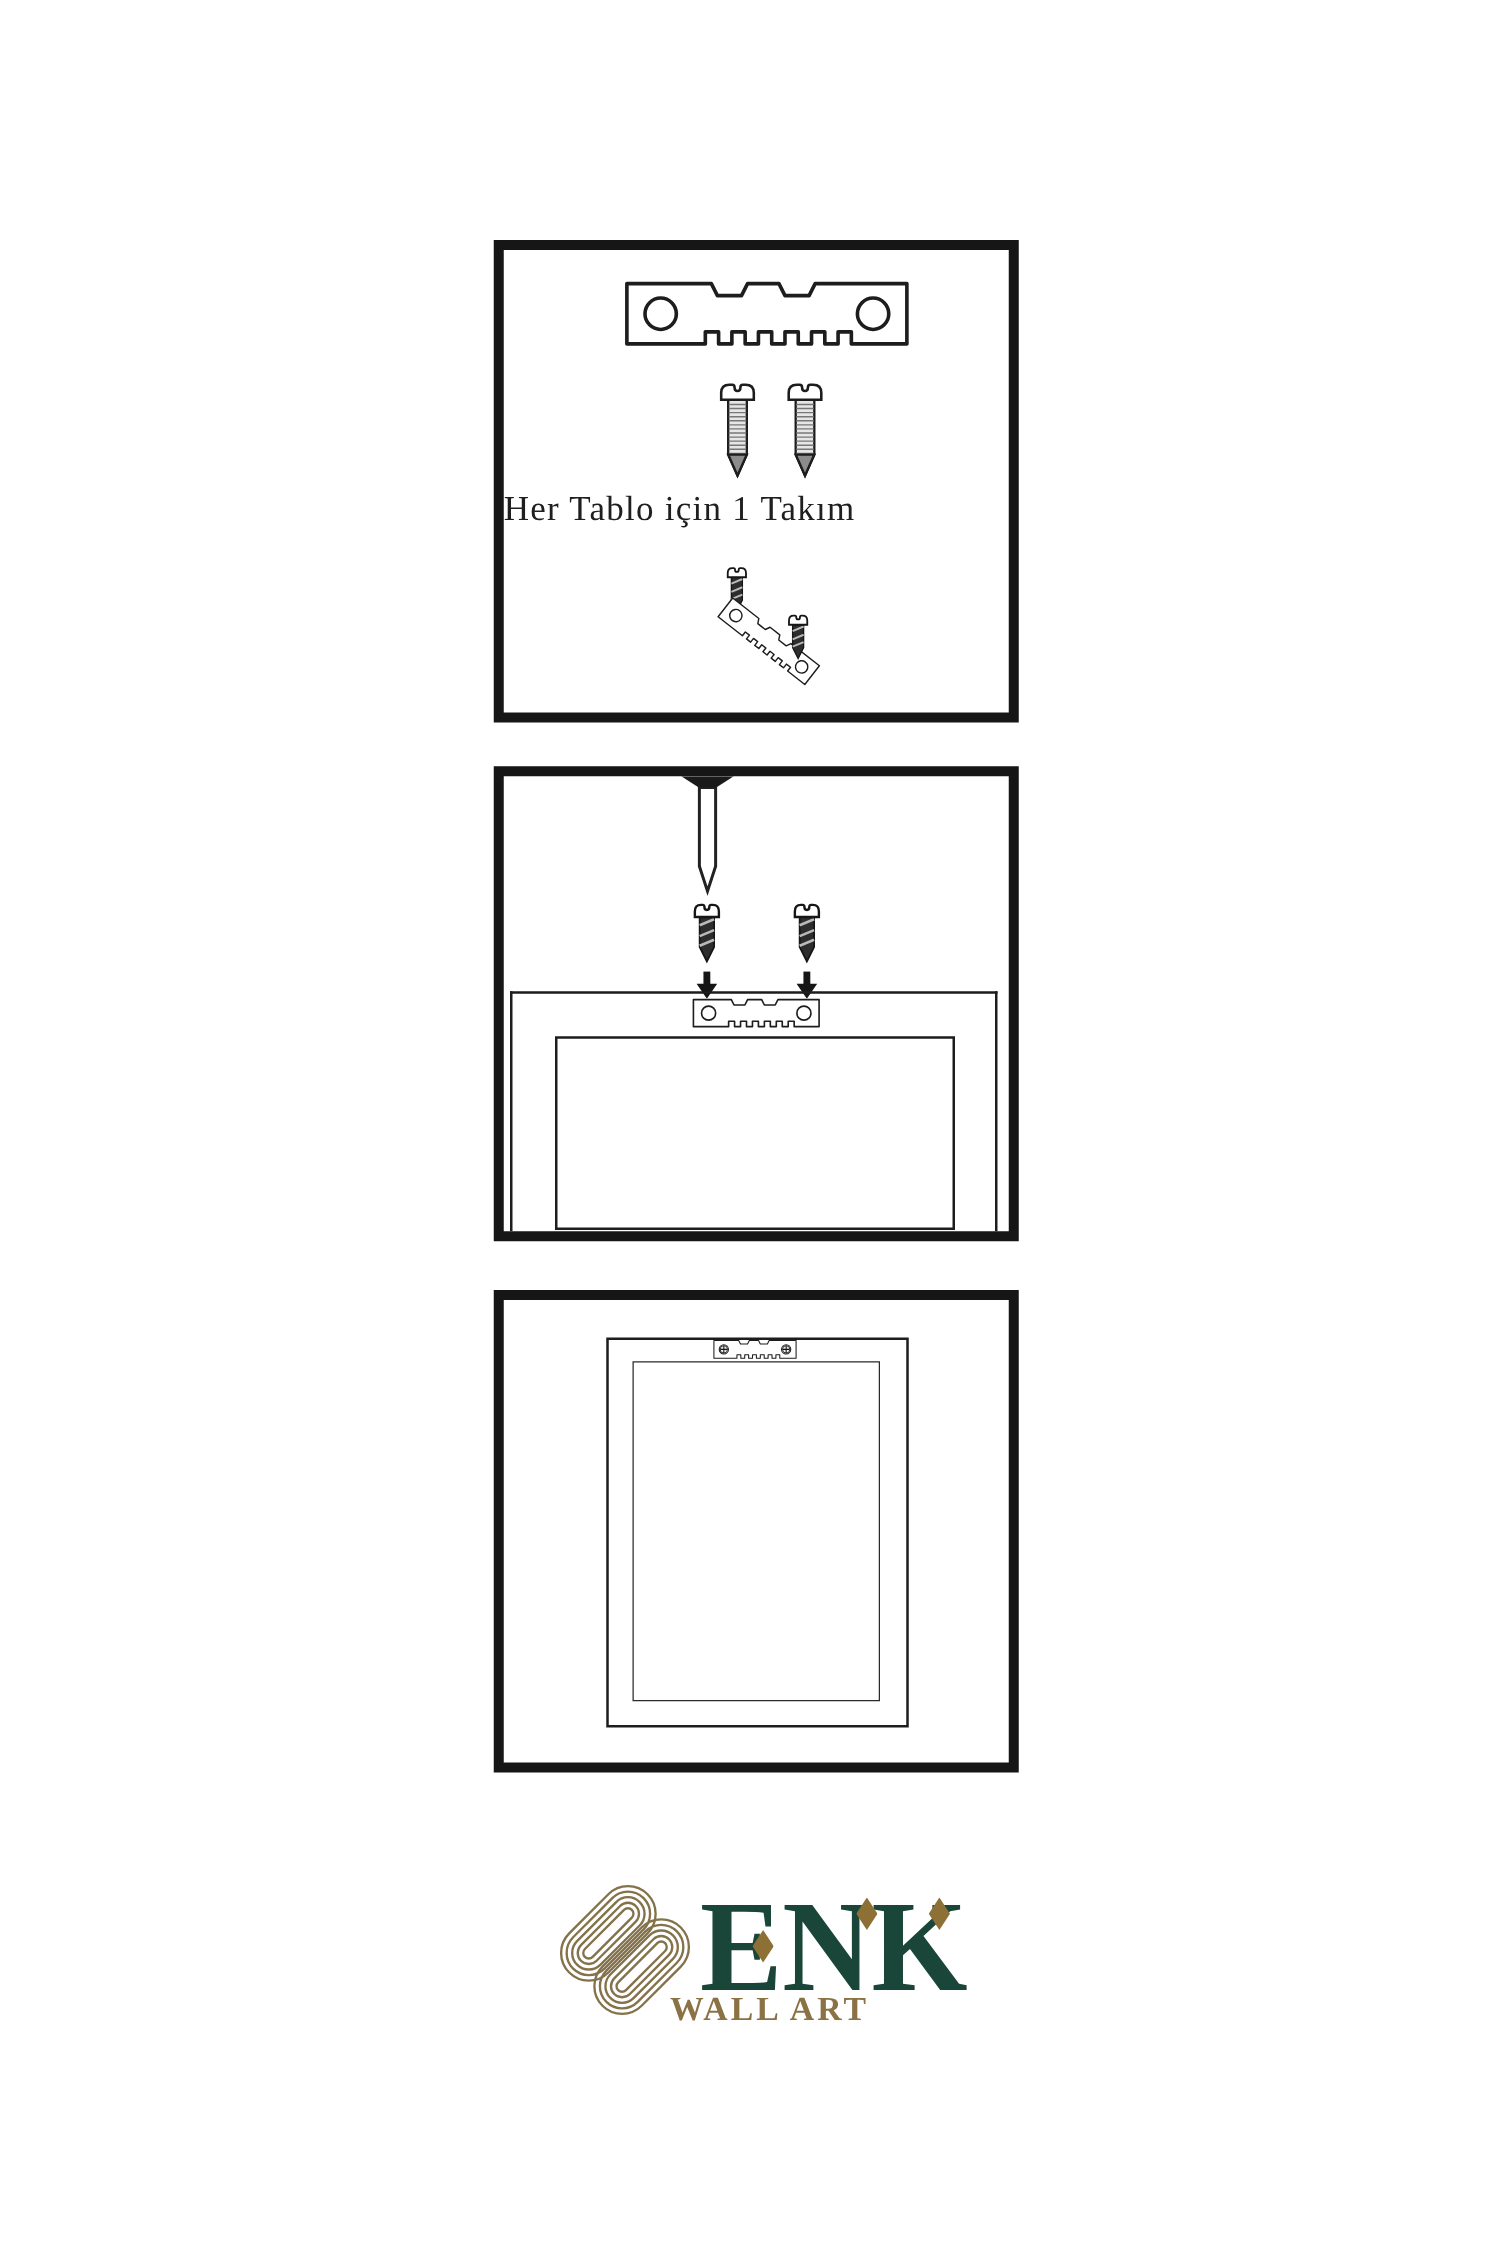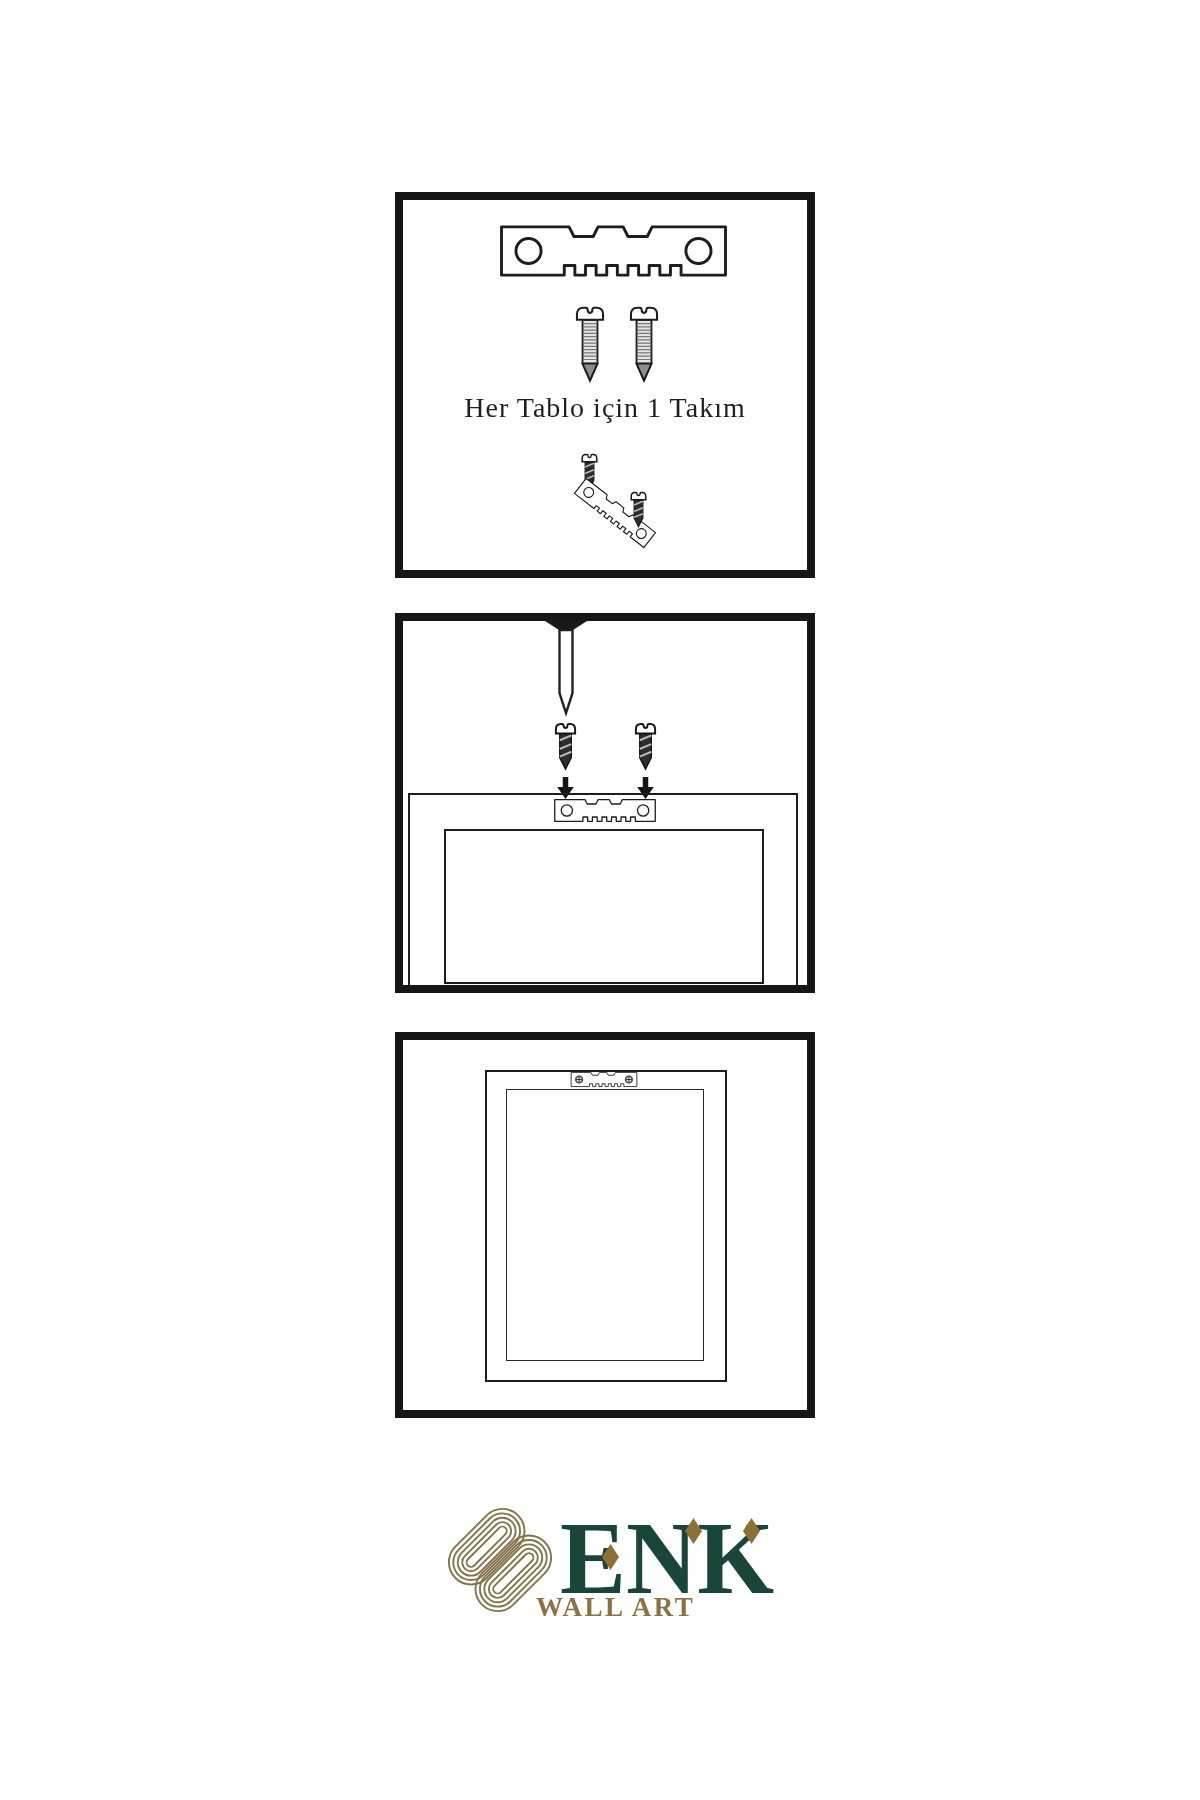--- a/index.html
+++ b/index.html
@@ -12,21 +12,21 @@
   .panel-1{top:192px;height:386px;}
   .panel-2{top:613px;height:380px;}
   .panel-3{top:1032px;height:386px;}
 
   .abs{position:absolute;}
 
   
   .p1-hanger{left:94px;top:23px;width:233px;height:56px;}
   .p1-screw-l{left:170px;top:104px;width:34px;height:82px;}
   .p1-screw-r{left:224px;top:104px;width:34px;height:82px;}
-  .p1-caption{left:0;top:193px;width:100%;text-align:center;
+  .p1-caption{left:0;top:193px;width:100%;text-align:left;
               font-size:28px;line-height:30px;color:#1f1f1f;letter-spacing:1px;}
   .p1-screw-a{left:177px;top:252px;width:19px;height:40px;}
   .p1-hanger-tilt{left:166px;top:302px;width:92px;height:22px;
                   transform:rotate(38deg);transform-origin:center;}
   .p1-screw-b{left:226px;top:290px;width:19px;height:40px;}
 
   
   .p2-nail{left:140px;top:0;width:46px;height:98px;}
   .p2-screw-l{left:150px;top:100px;width:25px;height:52px;}
   .p2-screw-r{left:230px;top:100px;width:25px;height:52px;}

